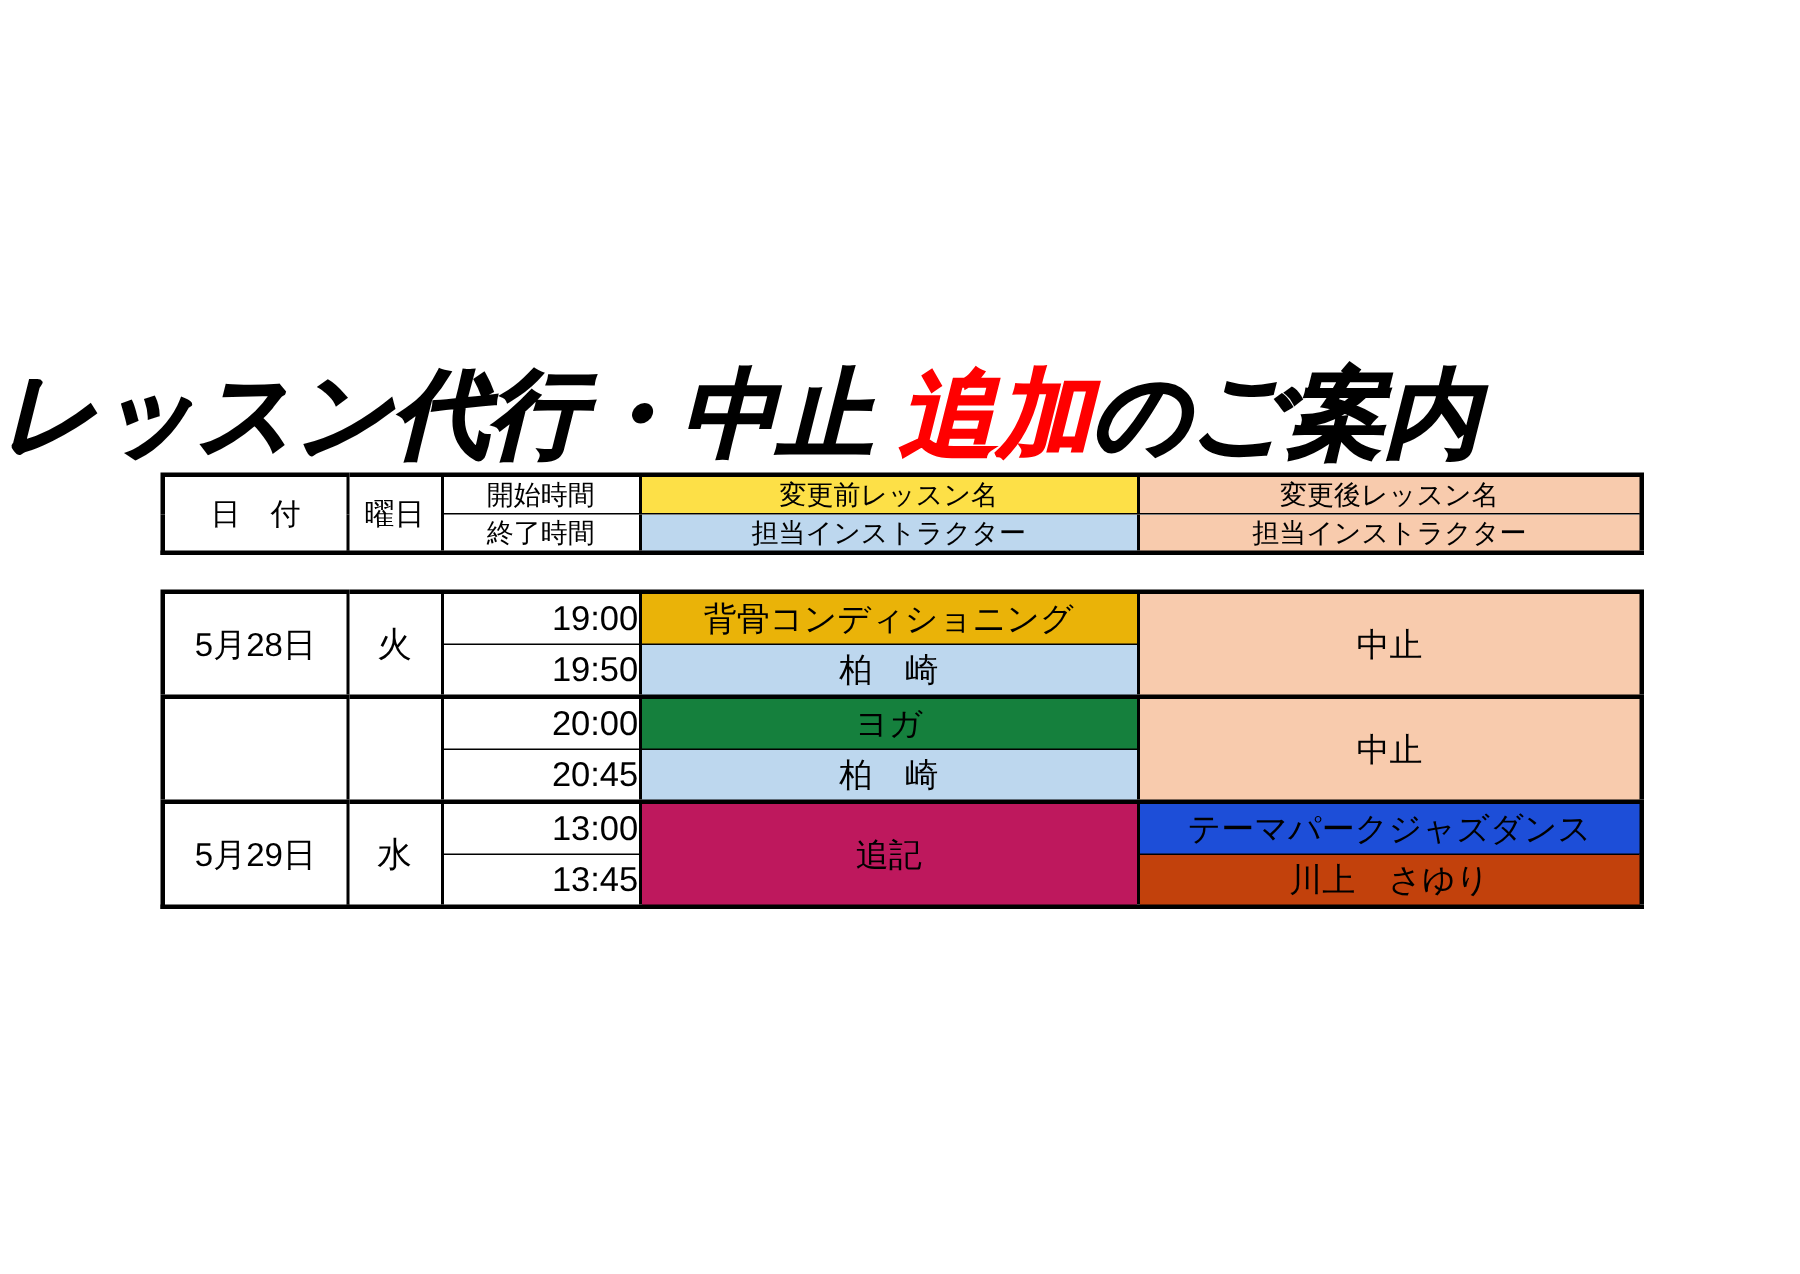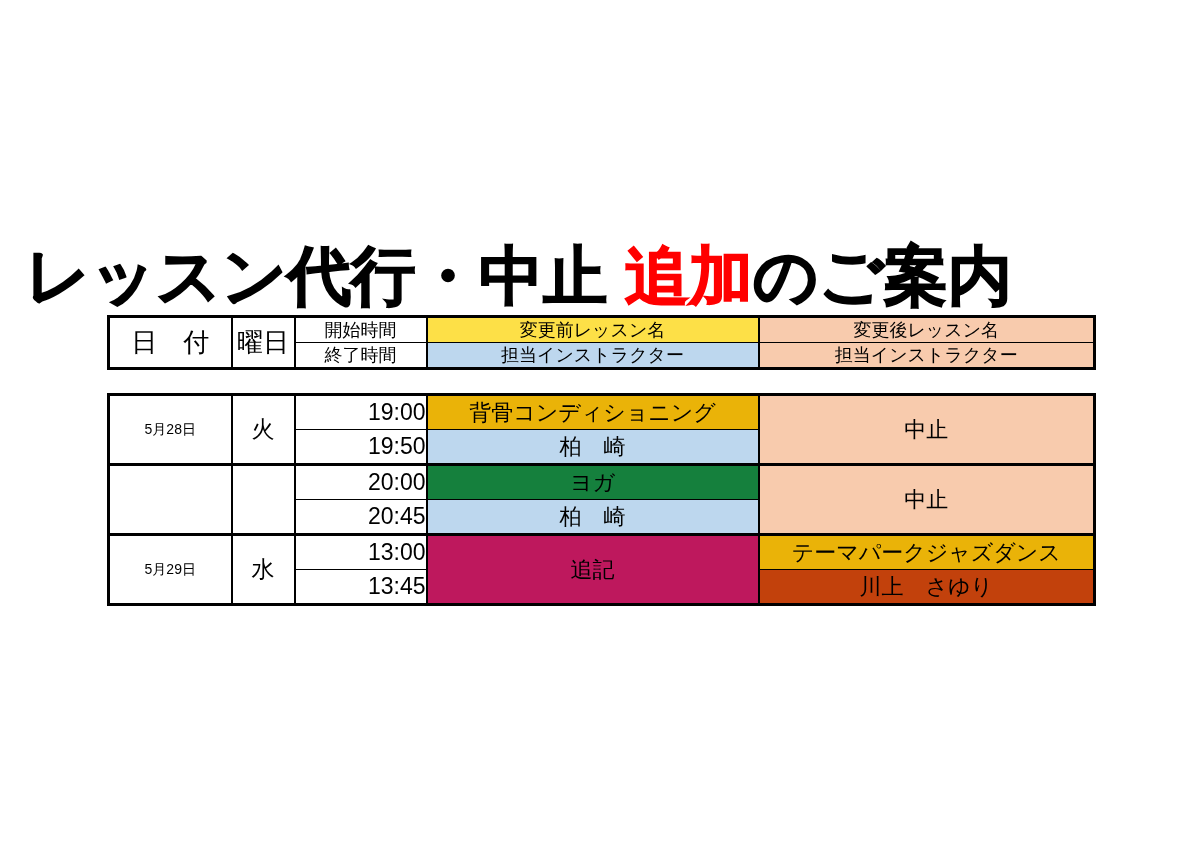--- a/index.html
+++ b/index.html
@@ -13,27 +13,28 @@
     width: 1200px;
     height: 849px;
     background: #ffffff;
     overflow: hidden;
   }
   .title {
     position: absolute;
     top: 238px;
     left: 0;
     width: 1012px;
-    text-align: right;
+    text-align: left;
     font-size: 64px;
     line-height: 76px;
     font-weight: 900;
     color: #000000;
     letter-spacing: 0px;
     white-space: nowrap;
+    font-style: italic;
     -webkit-text-stroke: 1.5px #000;
   }
   .title .highlight {
     -webkit-text-stroke: 1.5px currentColor;
   }
   table.tbl {
     position: absolute;
     left: 107px;
     border-collapse: collapse;
     table-layout: fixed;
@@ -55,23 +56,23 @@
     vertical-align: middle;
     padding: 0;
     overflow: hidden;
     white-space: nowrap;
     color: #000;
   }
   tr.thin-below td { border-bottom-width: 1px; }
   tr.thin-above td { border-top-width: 1px; }
   .header-tbl tr { height: 26px; }
   .main-tbl tr   { height: 35px; }
-  .hdr-big   { font-size: 26px; margin-top: 16px; }
+  .hdr-big   { font-size: 20px; margin-top: 16px; }
   .hdr-small { font-size: 18px; }
-  .cell-date   { font-size: 14px; }
+  .cell-date   { font-size: 22px; }
   .cell-day    { font-size: 23px; }
   .cell-time   { font-size: 23px; text-align: right; }
   .cell-lesson { font-size: 22px; }
 </style>
 </head>
 <body>
 
 <div class="page">
 
   <div class="title">
@@ -134,21 +135,21 @@
       <tr class="thin-above">
         <td class="cell-time">20:45</td>
         <td class="cell-lesson" style="background-color: rgb(189, 215, 238);">柏　崎</td>
       </tr>
 
       <tr class="thin-below">
         <td rowspan="2" class="cell-date">5月29日</td>
         <td rowspan="2" class="cell-day">水</td>
         <td class="cell-time">13:00</td>
         <td rowspan="2" class="cell-lesson" style="background-color: #be185d;">追記</td>
-        <td class="cell-lesson" style="background-color: #eab308;">テーマパークジャズダンス</td>
+        <td class="cell-lesson" style="background-color: #1d4ed8;">テーマパークジャズダンス</td>
       </tr>
       <tr class="thin-above">
         <td class="cell-time">13:45</td>
         <td class="cell-lesson" style="background-color: #c2410c;">川上　さゆり</td>
       </tr>
     </tbody>
   </table>
 
 </div>
 

